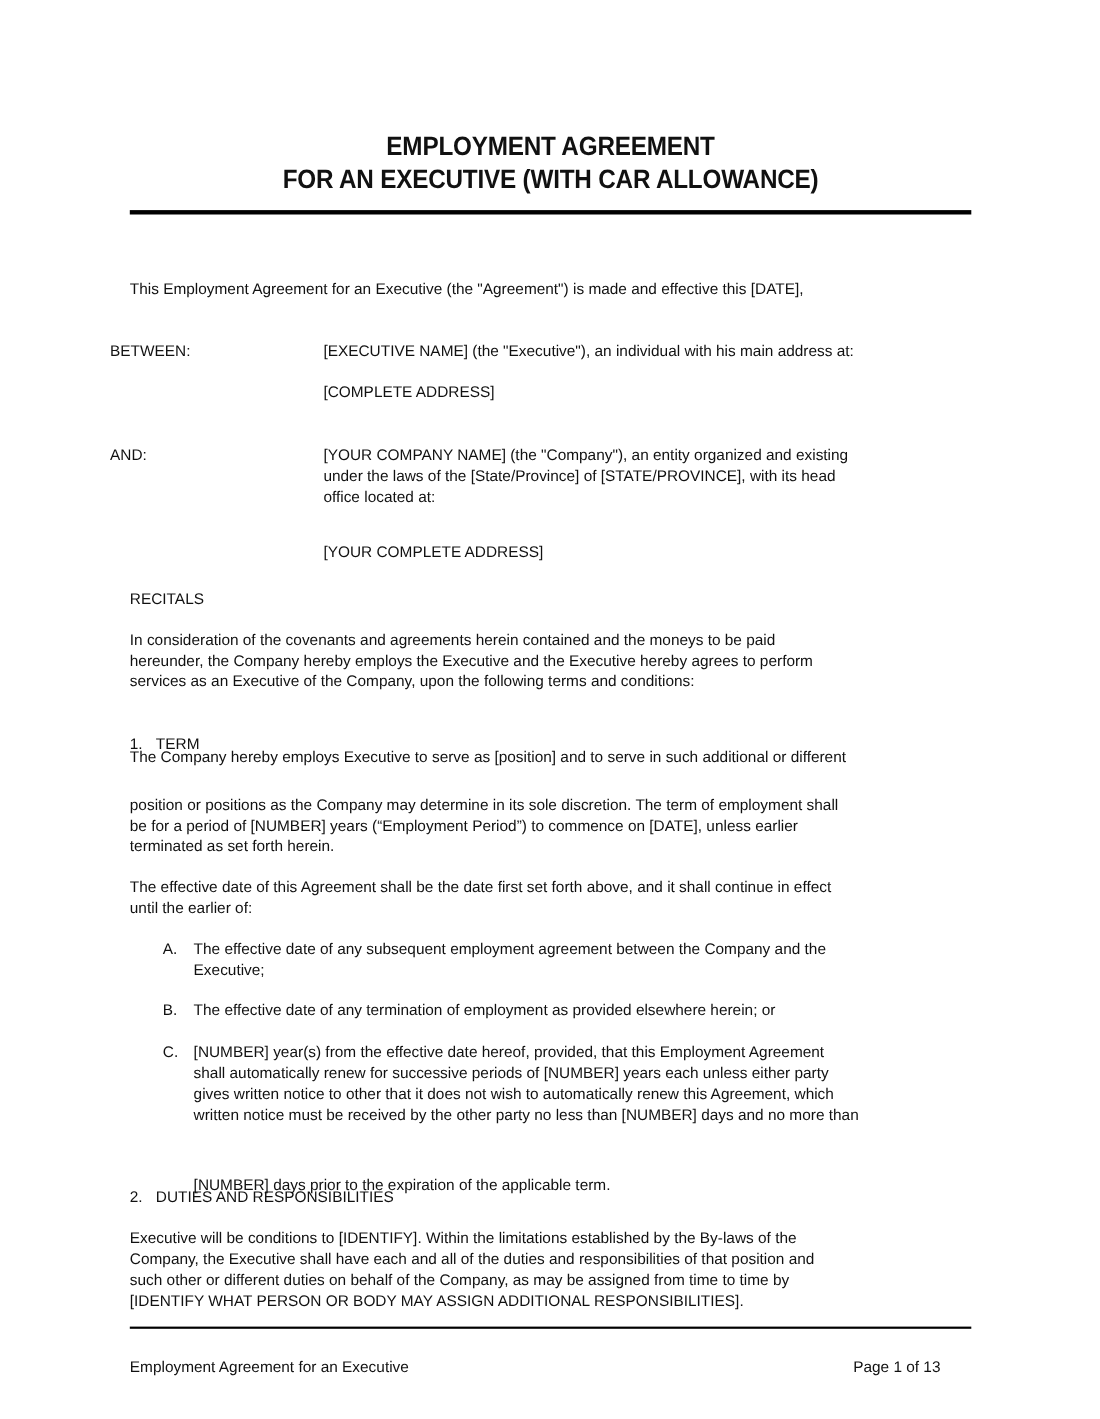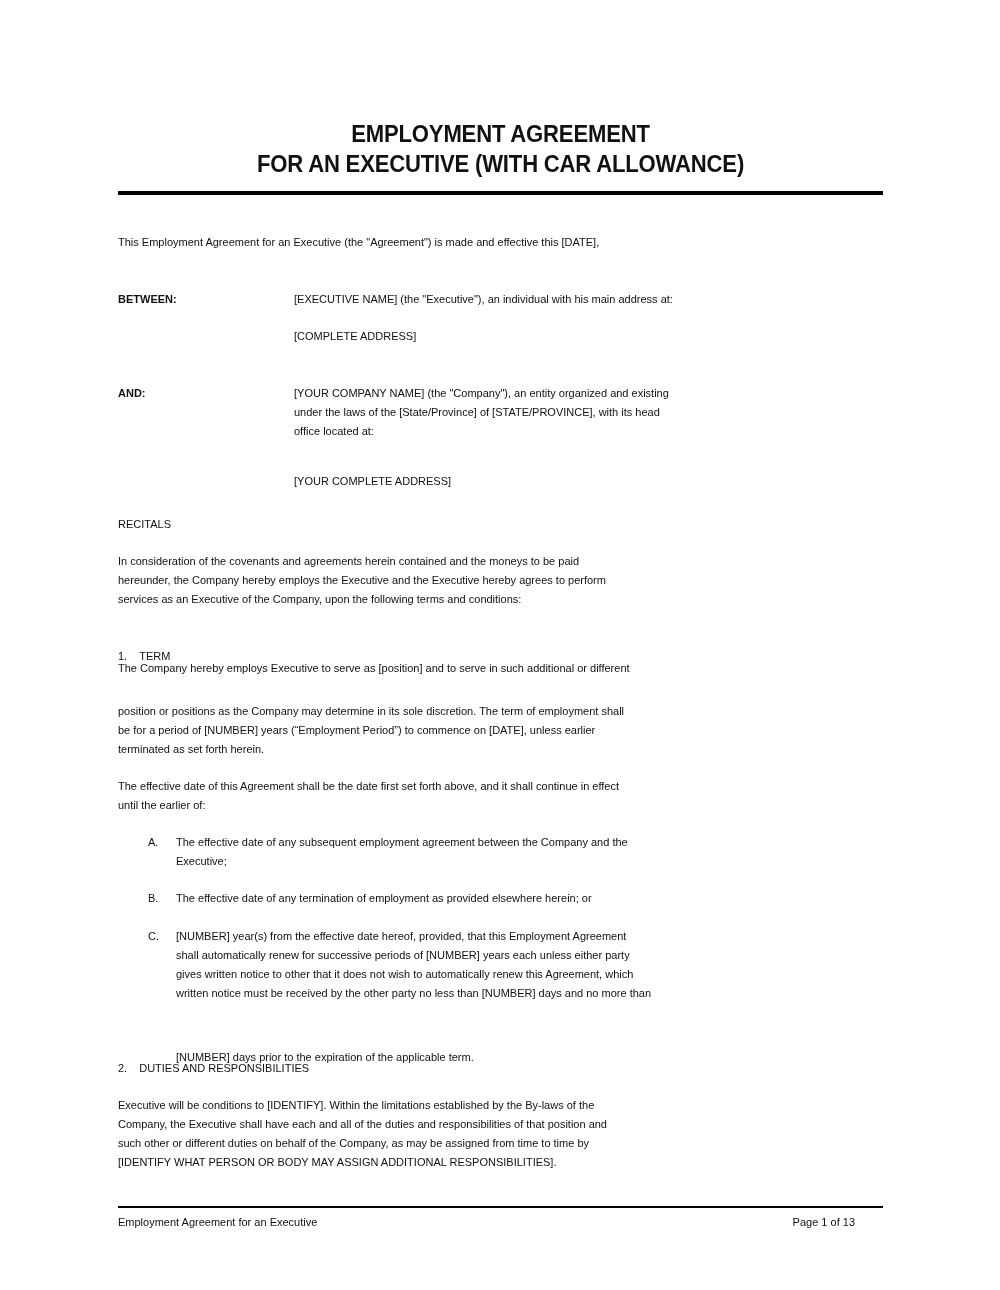--- a/index.html
+++ b/index.html
@@ -6,23 +6,23 @@
     body {
       width: 1000px; height: 1290px; position: relative; overflow: hidden;
       font-family: "Liberation Sans", sans-serif; color: #111111;
     }
     .title {
       position: absolute; left: 118px; width: 765px; top: 119px;
       text-align: center; font-weight: bold; font-size: 24px; line-height: 30px;
       letter-spacing: -0.2px; transform: scaleX(0.92); transform-origin: center;
     }
     .title-rule { position: absolute; left: 118px; width: 765px; top: 191px; height: 4px; background: #000; }
-    .txt { position: absolute; font-size: 11px; line-height: 19px; white-space: nowrap; }
+    .txt { position: absolute; font-size: 14px; line-height: 19px; white-space: nowrap; margin-top: 20px; }
     .b { font-weight: normal; }
-    .label { left: 118px; font-weight: bold; }
+    .label { left: 100px; font-weight: normal; }
     .col2 { left: 294px; }
     .body { left: 118px; }
     .list-letter { left: 148px; }
     .list-text { left: 176px; }
     .footer-rule { position: absolute; left: 118px; width: 765px; top: 1206px; height: 2px; background: #000; }
   </style>
 </head>
 <body>
 
 <div>

